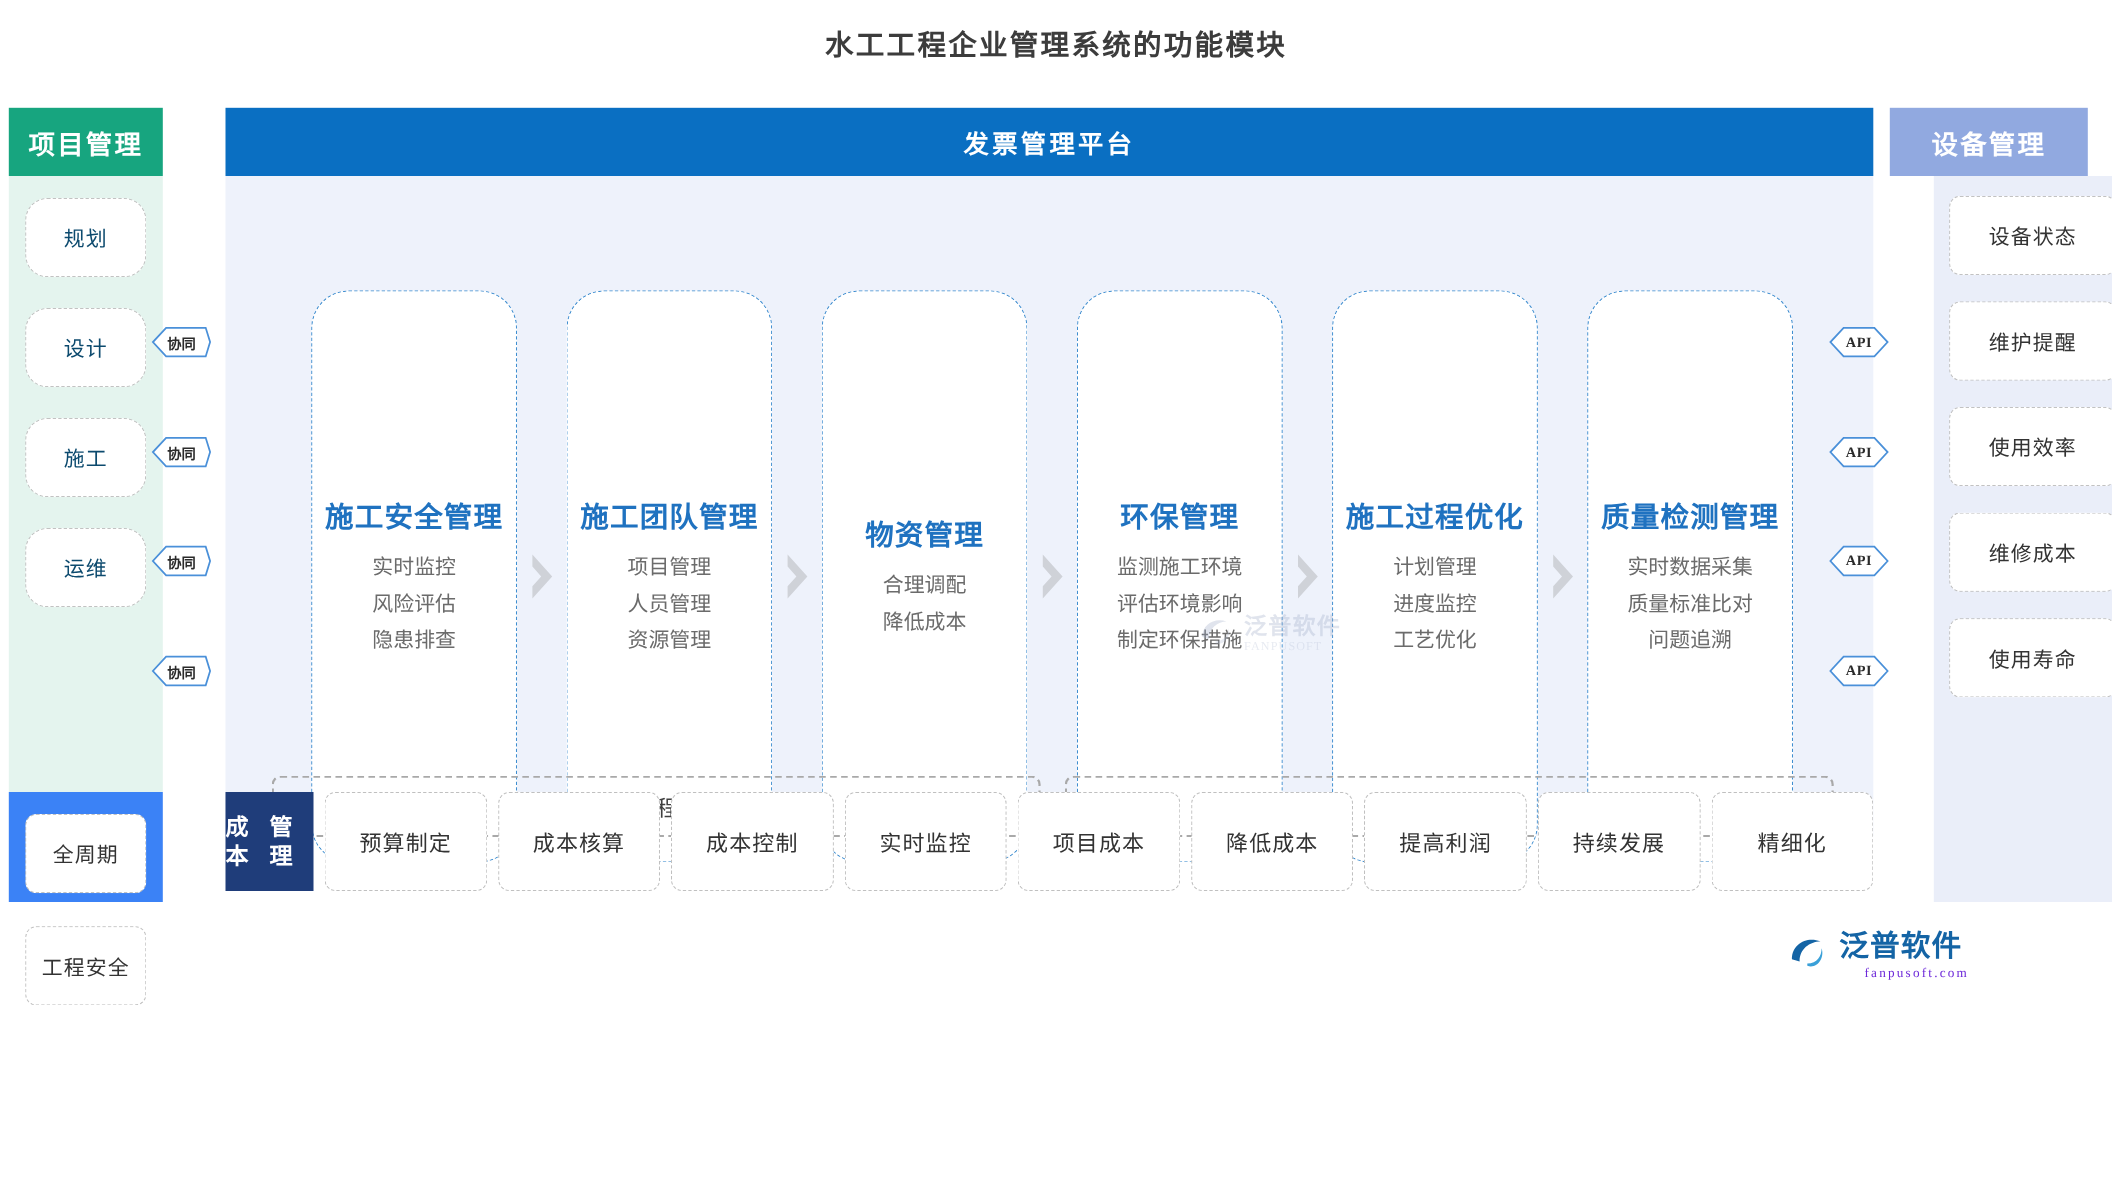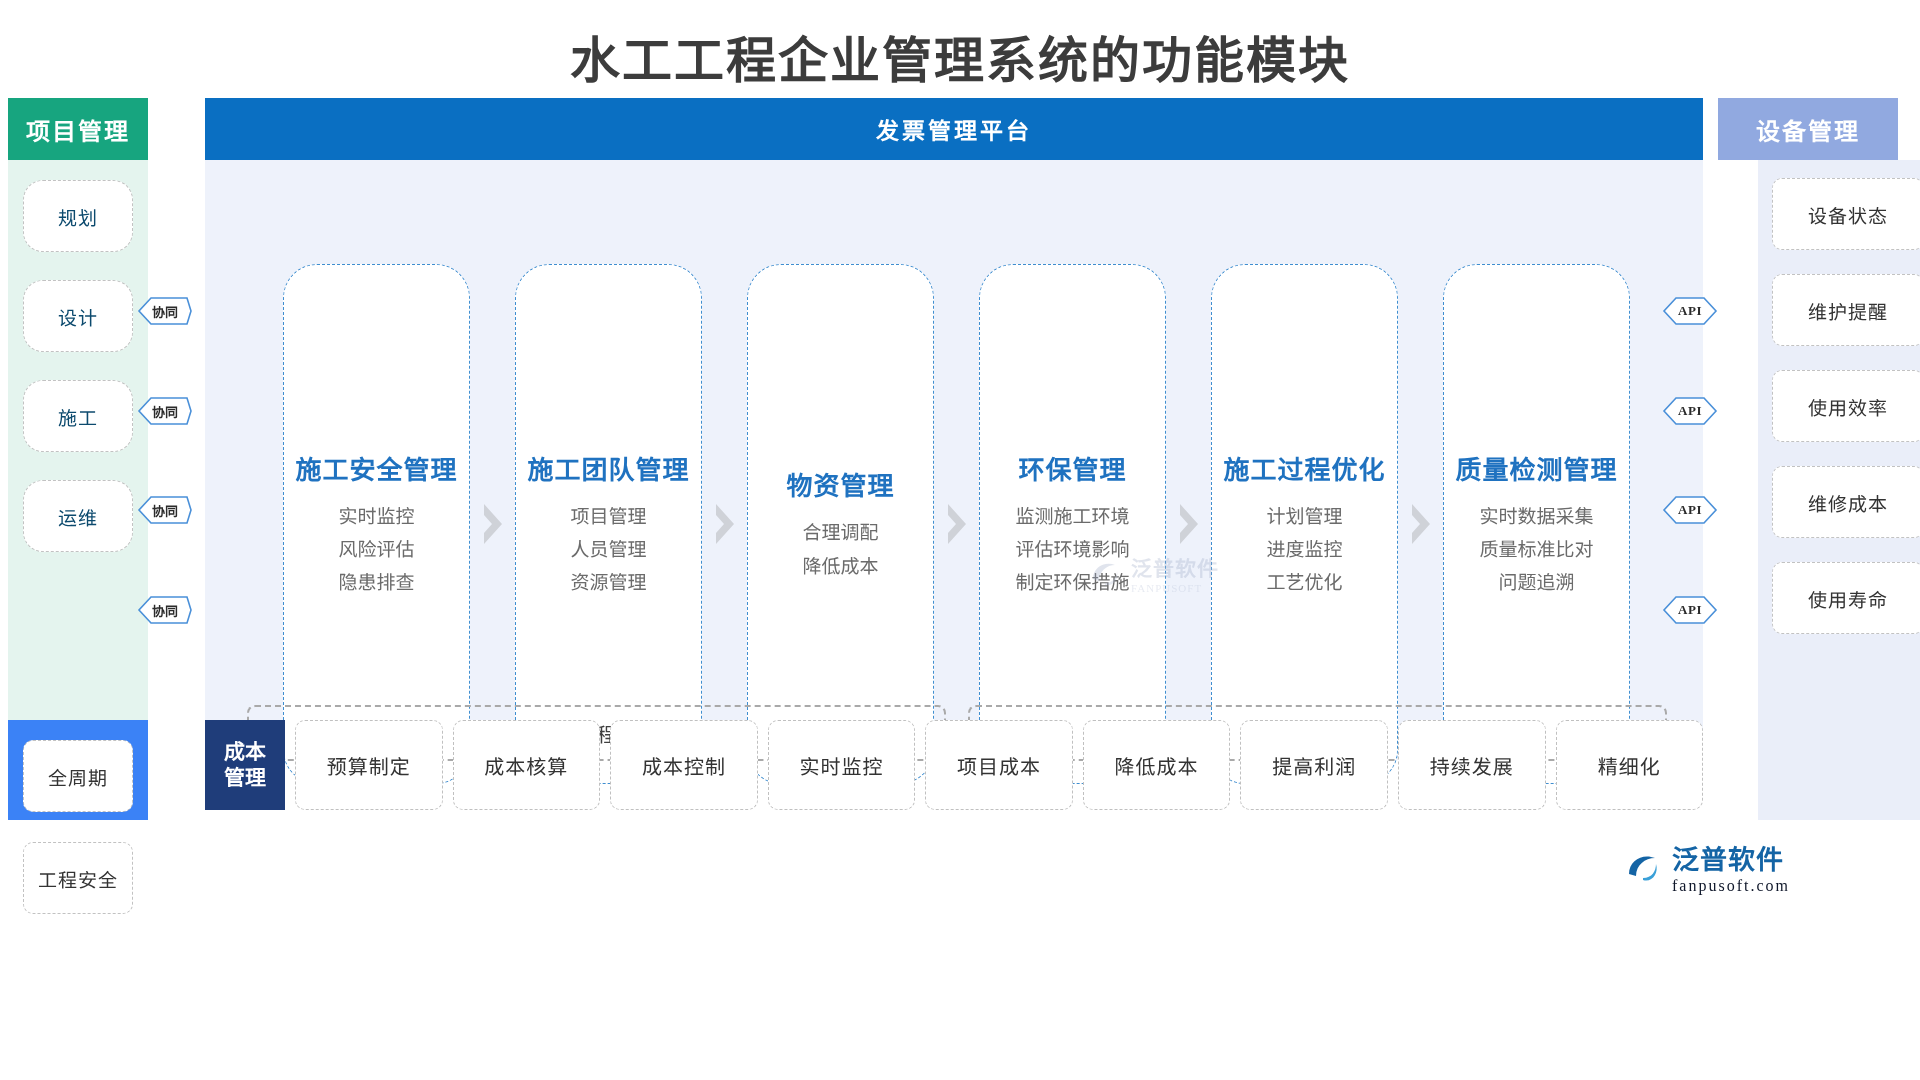--- a/index.html
+++ b/index.html
@@ -16,21 +16,21 @@
     height: 1080px;
     background: #ffffff;
   }
 
   
   .page-title {
     position: absolute;
     left: 0; top: 20px;
     width: 1920px;
     text-align: center;
-    font-size: 50px;
+    font-size: 26px;
     font-weight: bold;
     color: #3c3c3c;
     letter-spacing: 2px;
   }
 
   
   .left-col {
     position: absolute;
     left: 8px; top: 98px;
     width: 140px;
@@ -234,21 +234,20 @@
     align-items: stretch;
     gap: 10px;
   }
   .cost-label {
     flex: 0 0 80px;
     background: #1f3d7a;
     color: #ffffff;
     font-size: 21px;
     font-weight: bold;
     display: flex;
-    flex-direction: column;
     align-items: center;
     justify-content: center;
     line-height: 1.25;
   }
   .cost-chip {
     flex: 1 1 0;
     background: #ffffff;
     border: 1px dashed #c0c0c0;
     border-radius: 10px;
     display: flex;
@@ -293,21 +292,21 @@
   .wm-center .wm-sub { font-size: 11px; color: #b3bdd4; letter-spacing: 1px; }
 
   .brand {
     position: absolute;
     left: 1622px; top: 838px;
     display: flex;
     align-items: center;
   }
   .brand .brand-text { display: flex; flex-direction: column; margin-left: 8px; }
   .brand .brand-main { font-size: 27px; color: #1464a5; font-weight: bold; letter-spacing: 1px; }
-  .brand .brand-sub { font-size: 16px; color: #0f172a; letter-spacing: 2px; }
+  .brand .brand-sub { font-size: 12px; color: #6d28d9; letter-spacing: 2px; margin-left: 23px; }
 </style>
 </head>
 <body>
 
 <div id="root">
 
   <div class="page-title">水工工程企业管理系统的功能模块</div>
 
   <div class="left-col">
     <div class="left-header">项目管理</div>

